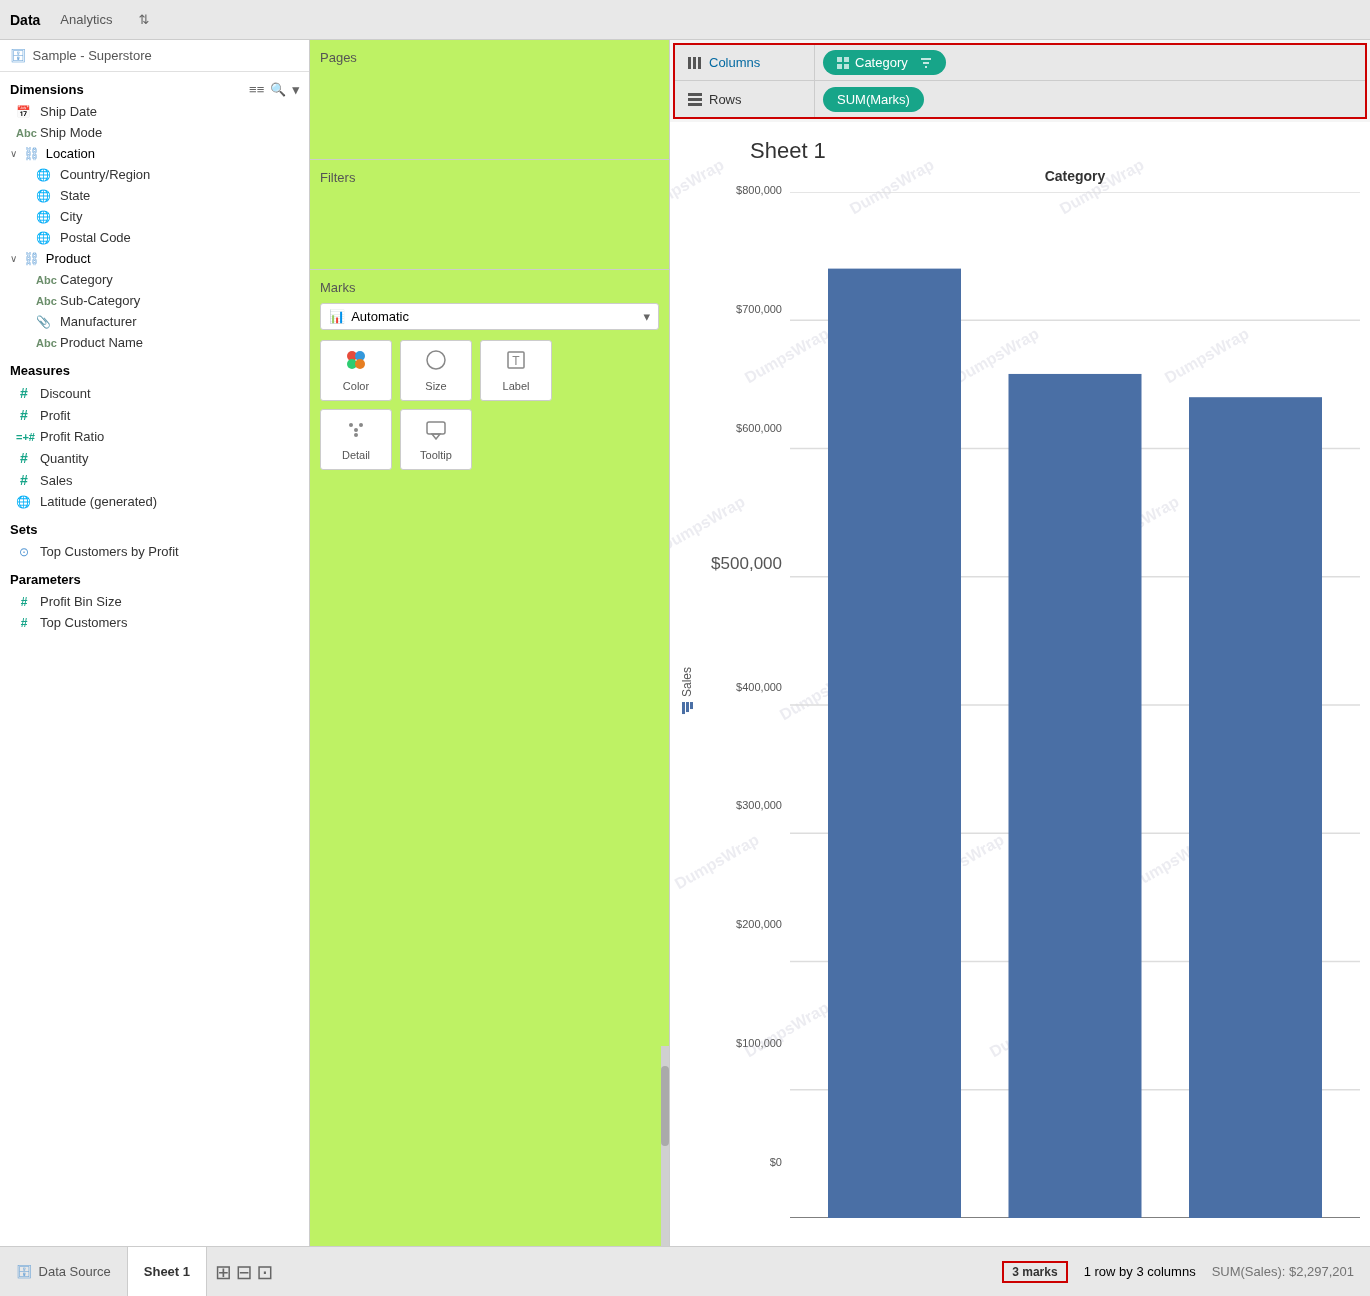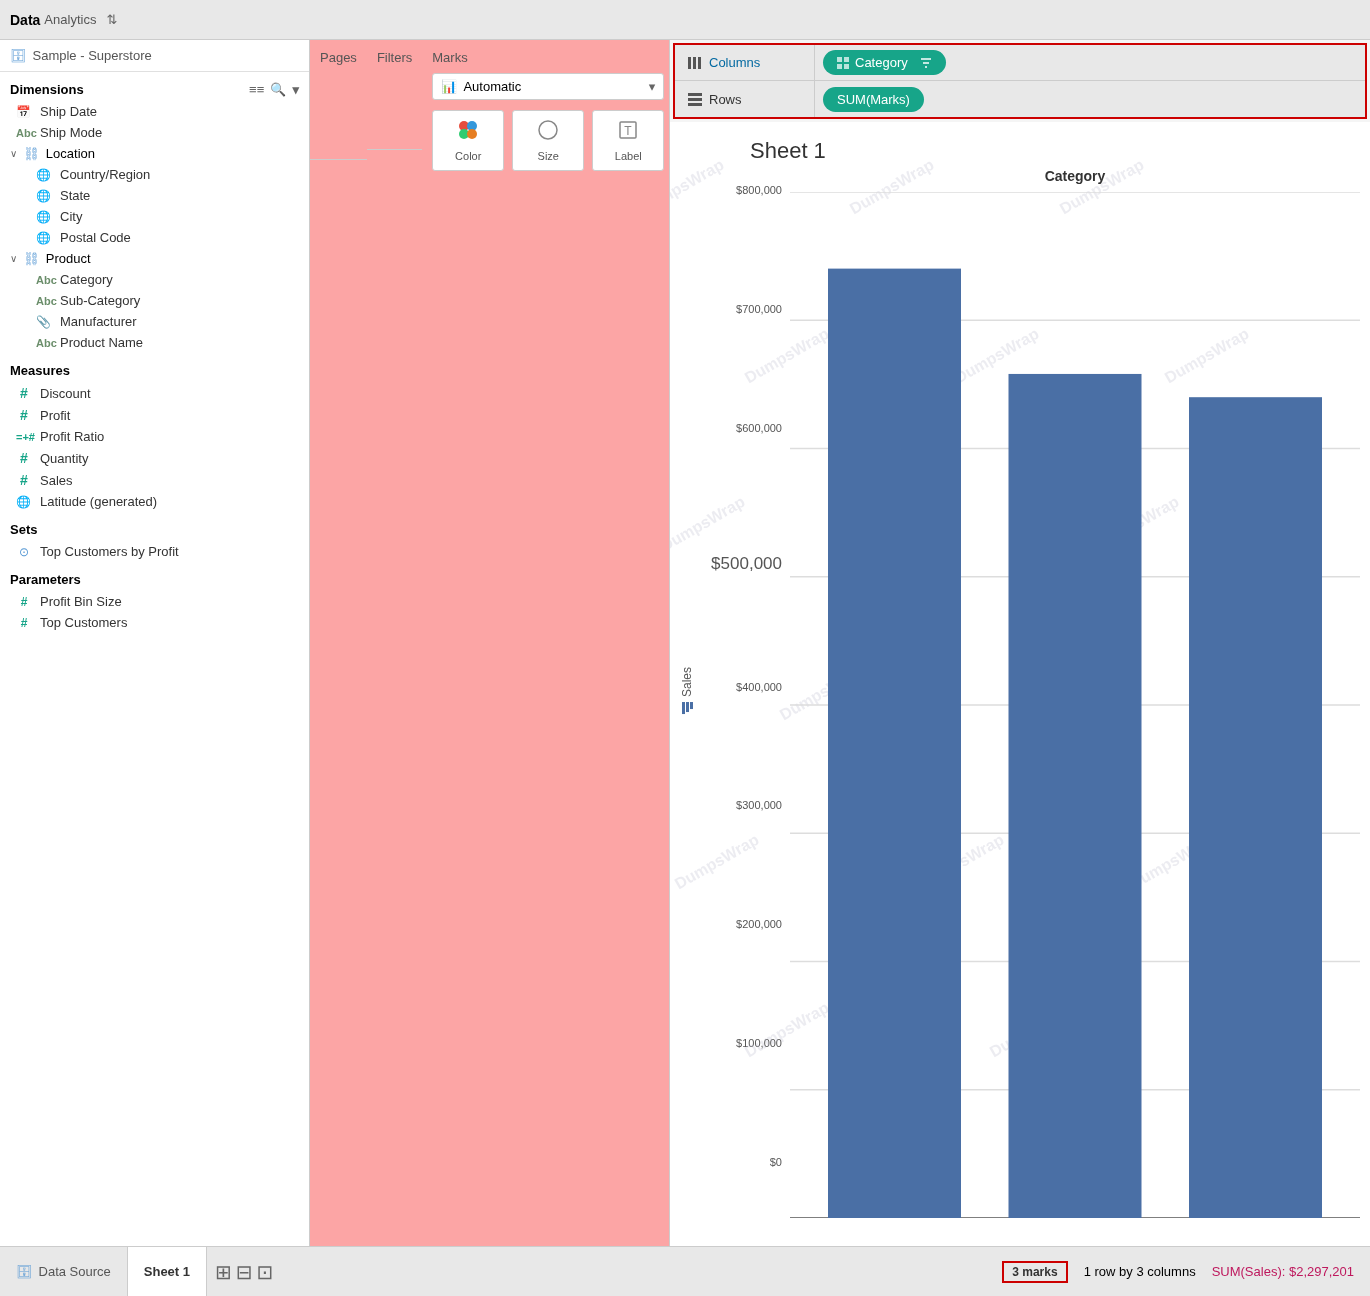--- a/index.html
+++ b/index.html
@@ -1,21 +1,21 @@
 <!DOCTYPE html>
 <html><head>
   <meta charset="utf-8">
   <style>
     * { box-sizing: border-box; margin: 0; padding: 0; }
     body { font-family: 'Segoe UI', Arial, sans-serif; font-size: 13px; background: #f0f0f0; overflow: hidden; width: 1370px; height: 1296px; }
 
     .app-container { display: flex; flex-direction: column; width: 1370px; height: 1296px; }
 
     
-    .toolbar { display: flex; height: 40px; background: #e8e8e8; border-bottom: 1px solid #ccc; align-items: center; padding: 0 10px; gap: 4px; }
+    .toolbar { display: flex; height: 40px; background: #e8e8e8; border-bottom: 1px solid #ccc; align-items: center; padding: 0 10px; gap: 20px; }
     .toolbar-tab { font-weight: bold; font-size: 14px; }
     .toolbar-analytics { color: #555; }
 
     
     .main-content { display: flex; flex: 1; overflow: hidden; }
 
     
     .sidebar { width: 310px; background: #fff; border-right: 1px solid #ccc; display: flex; flex-direction: column; overflow-y: auto; }
     .sidebar-data-source { display: flex; align-items: center; gap: 6px; padding: 8px 10px; color: #555; font-size: 13px; border-bottom: 1px solid #e0e0e0; }
     .sidebar-section-title { font-weight: bold; padding: 10px 10px 4px; font-size: 13px; display: flex; align-items: center; justify-content: space-between; }
@@ -23,21 +23,21 @@
     .sidebar-item { display: flex; align-items: center; gap: 8px; padding: 3px 10px 3px 16px; font-size: 13px; color: #333; cursor: pointer; }
     .sidebar-item-icon { width: 16px; text-align: center; font-size: 12px; }
     .icon-calendar { color: #5b9bd5; }
     .icon-abc { color: #6b8e6b; font-size: 11px; font-weight: bold; }
     .icon-globe { color: #5b9bd5; }
     .icon-hash { color: #17a589; font-size: 14px; }
     .sidebar-group { display: flex; align-items: center; gap: 6px; padding: 3px 10px 3px 10px; font-size: 13px; cursor: pointer; }
     .sidebar-group .chevron { font-size: 10px; color: #666; }
 
     
-    .middle-panel { width: 360px; border-right: 1px solid #ccc; background: #fca5a5; display: flex; flex-direction: row; }
+    .middle-panel { width: 360px; border-right: 1px solid #ccc; background: #bef264; display: flex; flex-direction: column; }
     .middle-section { border-bottom: 1px solid #ccc; padding: 10px; }
     .middle-section-title { font-size: 13px; color: #555; margin-bottom: 8px; }
 
     
     .pages-section { height: 120px; }
 
     
     .filters-section { height: 110px; }
 
     
@@ -237,20 +237,42 @@
             <span>Size</span>
           </div>
           <div class="mark-btn">
             <div class="mark-btn-icon">
               <svg width="22" height="22" viewBox="0 0 22 22">
                 <rect x="3" y="3" width="16" height="16" rx="1" fill="none" stroke="#888" stroke-width="1.5"></rect>
                 <text x="11" y="16" text-anchor="middle" font-size="12" fill="#888">T</text>
               </svg>
             </div>
             <span>Label</span>
+          </div>
+        </div>
+        <div class="marks-buttons">
+          <div class="mark-btn">
+            <div class="mark-btn-icon">
+              <svg width="22" height="22" viewBox="0 0 22 22">
+                <circle cx="6" cy="7" r="2" fill="#888"></circle>
+                <circle cx="11" cy="12" r="2" fill="#888"></circle>
+                <circle cx="16" cy="7" r="2" fill="#888"></circle>
+                <circle cx="11" cy="17" r="2" fill="#888"></circle>
+              </svg>
+            </div>
+            <span>Detail</span>
+          </div>
+          <div class="mark-btn">
+            <div class="mark-btn-icon">
+              <svg width="22" height="22" viewBox="0 0 22 22">
+                <rect x="2" y="4" width="18" height="12" rx="2" fill="none" stroke="#888" stroke-width="1.5"></rect>
+                <polygon points="7,16 11,21 15,16" fill="none" stroke="#888" stroke-width="1.5"></polygon>
+              </svg>
+            </div>
+            <span>Tooltip</span>
           </div>
         </div>
       </div>
 
       <div style="position:relative; height:200px; overflow:hidden;">
         <div style="width:8px; background:#d0d0d0; position:absolute; right:0; top:0; bottom:0;">
           <div style="width:8px; height:80px; background:#aaa; border-radius:4px; position:absolute; top:20px;"></div>
         </div>
       </div>
     </div>
@@ -394,16 +416,16 @@
     </div>
     <div class="status-add-icons">
       <span style="font-size:20px; color:#666; cursor:pointer;">⊞</span>
       <span style="font-size:20px; color:#666; cursor:pointer;">⊟</span>
       <span style="font-size:20px; color:#666; cursor:pointer;">⊡</span>
     </div>
     <div style="flex:1;"></div>
     <div class="status-info">
       <span class="marks-badge" style="border:2px solid #cc0000; padding:2px 8px; font-size:12px; font-weight:bold;">3 marks</span>
       <span style="font-size:13px; color:#000000;">1 row by 3 columns</span>
-      <span style="font-size:13px; color:#be185d;">SUM(Sales): $2,297,201</span>
+      <span style="font-size:13px; color:#737373;">SUM(Sales): $2,297,201</span>
     </div>
   </div>
 </div>
 
 </body></html>

